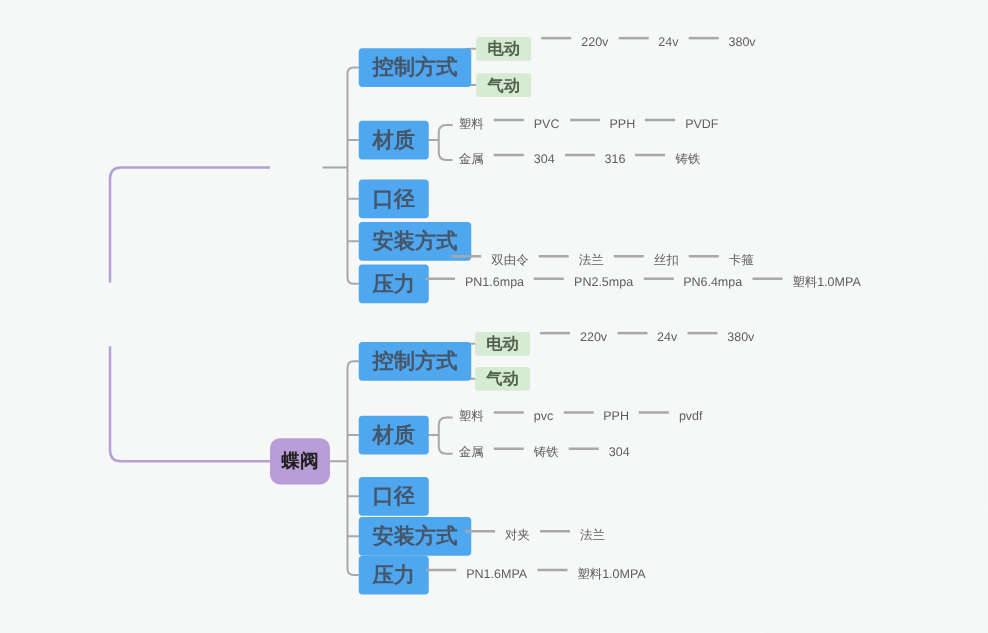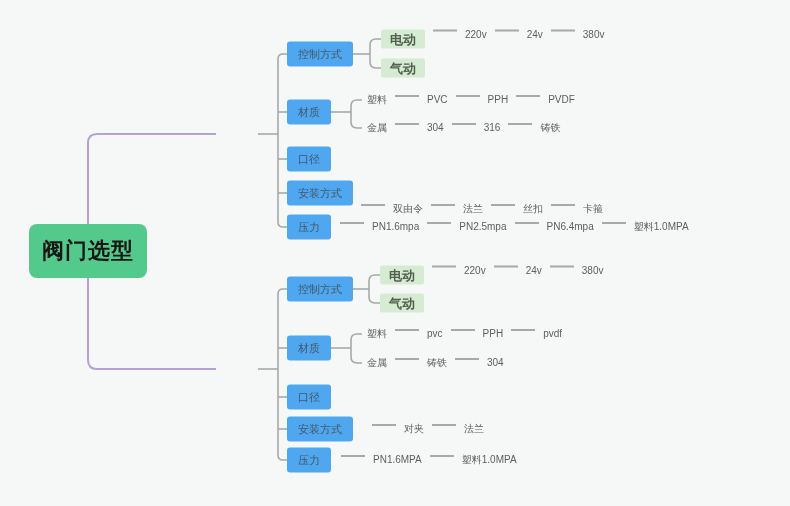--- a/index.html
+++ b/index.html
@@ -19,21 +19,21 @@
   .node { position:absolute; transform:translateY(-50%); z-index:2; line-height:1; white-space:nowrap; }
   .rootnode {
     background:var(--root-bg); color:var(--root-text); font-size:22px; font-weight:bold;
     padding:16px 13px; border-radius:8px; letter-spacing:1px;
   }
   .branch {
     background:var(--branch-bg); color:var(--branch-text); font-size:15px; font-weight:bold;
     padding:11px 9px; border-radius:8px;
   }
   .topic {
-    background:var(--topic-bg); color:var(--topic-text); font-size:11px; font-weight:normal;
+    background:var(--topic-bg); color:var(--topic-text); font-size:17px; font-weight:bold;
     padding:7px 11px; border-radius:3px;
   }
   .leafbox {
     background:var(--leaf-box-bg); color:var(--leaf-box-text); font-size:13px; font-weight:bold;
     padding:3px 9px; border-radius:2px;
   }
   .chain {
     position:absolute; transform:translateY(-50%); z-index:2;
     display:flex; align-items:flex-start; white-space:nowrap; line-height:1;
   }
@@ -68,21 +68,20 @@
       <path d="M278,348 H287"></path>
       <path d="M278,397 H287"></path>
       <path d="M278,429 H287"></path>
       <path d="M350,289 H369"></path>
       <path d="M380,275 H375 Q369,275 369,281 V297 Q369,303 375,303 H380"></path>
       <path d="M330,348 H351"></path>
       <path d="M362,334 H357 Q351,334 351,340 V357 Q351,363 357,363 H362"></path>
     </g>
   </svg>
 
-  <div class="node rootnode" style="left:29px; top:251px">阀门选型</div>
 
 
   <div class="node topic" style="left:287px; top:54px">控制方式</div>
   <div class="node topic" style="left:287px; top:112px">材质</div>
   <div class="node topic" style="left:287px; top:159px">口径</div>
   <div class="node topic" style="left:287px; top:193px">安装方式</div>
   <div class="node topic" style="left:287px; top:227px">压力</div>
 
   <div class="chain" style="left:381px; top:39px">
     <span class="leafbox">电动</span>
@@ -129,20 +128,21 @@
     <span class="seg lead"></span>
     <span class="txt">PN1.6mpa</span>
     <span class="seg"></span>
     <span class="txt">PN2.5mpa</span>
     <span class="seg"></span>
     <span class="txt">PN6.4mpa</span>
     <span class="seg"></span>
     <span class="txt">塑料1.0MPA</span>
   </div>
 
+  <div class="node branch" style="left:216px; top:369px">蝶阀</div>
 
   <div class="node topic" style="left:287px; top:289px">控制方式</div>
   <div class="node topic" style="left:287px; top:348px">材质</div>
   <div class="node topic" style="left:287px; top:397px">口径</div>
   <div class="node topic" style="left:287px; top:429px">安装方式</div>
   <div class="node topic" style="left:287px; top:460px">压力</div>
 
   <div class="chain" style="left:380px; top:275px">
     <span class="leafbox">电动</span>
     <span class="seg"></span>

